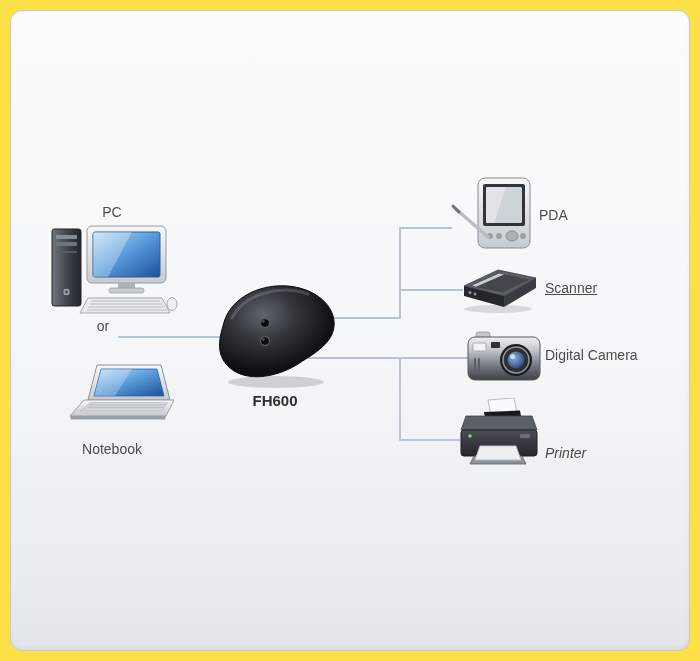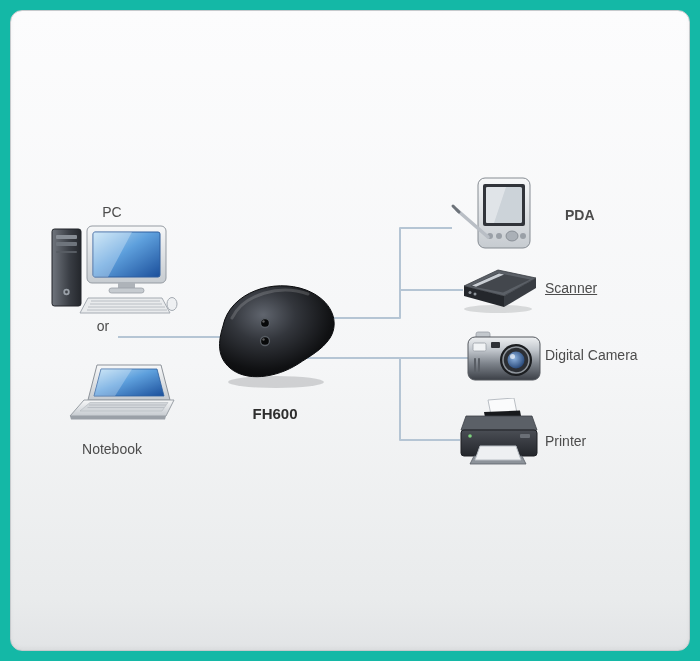--- a/index.html
+++ b/index.html
@@ -5,21 +5,21 @@
   html, body {
     margin: 0;
     padding: 0;
     background: #ffffff;
     font-family: "Liberation Sans", sans-serif;
   }
   .canvas {
     position: relative;
     width: 700px;
     height: 661px;
-    background: #14b8a6;
+    background: #fde047;
     overflow: hidden;
   }
   .panel {
     position: absolute;
     left: 10px;
     top: 10px;
     width: 678px;
     height: 639px;
     border: 1px solid #c6cacd;
     border-radius: 12px;
@@ -149,37 +149,37 @@
       <ellipse cx="66" cy="106" rx="48" ry="6" fill="rgba(40,44,50,0.18)"></ellipse>
       <path d="M13 50 C20 16 64 2 96 14 C122 24 130 46 120 62 C112 74 100 80 88 88 C66 102 36 106 20 92 C7 81 8 66 13 50 Z" fill="url(#blobGrad)" stroke="#0b0c0e"></path>
       <path d="M22 42 C34 18 70 8 98 18" stroke="rgba(255,255,255,0.16)" stroke-width="3" fill="none" stroke-linecap="round"></path>
       <circle cx="55" cy="47" r="4.5" fill="#08090a" stroke="#585d64" stroke-width="1.3"></circle>
       <circle cx="53.5" cy="45.5" r="1.2" fill="rgba(255,255,255,0.35)"></circle>
       <circle cx="55" cy="65" r="4.5" fill="#08090a" stroke="#585d64" stroke-width="1.3"></circle>
       <circle cx="53.5" cy="63.5" r="1.2" fill="rgba(255,255,255,0.35)"></circle>
     </svg>
   </div>
 
-  <div class="device-label" style="left:210px; top:405px; width:130px;">FH600</div>
+  <div class="device-label" style="left:210px; top:392px; width:130px;">FH600</div>
 
   <div class="node" style="left:450px; top:176px; width:86px; height:74px;">
     <svg width="86" height="74" viewBox="0 0 86 74">
       <rect x="28" y="2" width="52" height="70" rx="7" fill="url(#silverGrad)" stroke="#868c93"></rect>
       <rect x="33" y="8" width="42" height="42" rx="2" fill="#31343a"></rect>
       <rect x="36" y="11" width="36" height="36" rx="1.5" fill="#ccd3d9"></rect>
       <path d="M36 11 L56 11 L44 47 L36 47 Z" fill="rgba(255,255,255,0.4)"></path>
       <circle cx="40" cy="60" r="3" fill="#9aa0a7"></circle>
       <circle cx="49" cy="60" r="3" fill="#9aa0a7"></circle>
       <ellipse cx="62" cy="60" rx="6" ry="5" fill="#aab0b7" stroke="#7e848b" stroke-width="0.8"></ellipse>
       <circle cx="73" cy="60" r="3" fill="#9aa0a7"></circle>
       <path d="M7 34 L38 61" stroke="#b9bec5" stroke-width="3.5" stroke-linecap="round"></path>
       <path d="M3 30 L9 36" stroke="#6d737a" stroke-width="3" stroke-linecap="round"></path>
     </svg>
   </div>
-  <div class="label" style="left:565px; top:207px;font-weight:bold;">PDA</div>
+  <div class="label" style="left:539px; top:207px;">PDA</div>
 
   <div class="node" style="left:460px; top:260px; width:80px; height:54px;">
     <svg width="80" height="54" viewBox="0 0 80 54">
       <ellipse cx="38" cy="49" rx="34" ry="4" fill="rgba(40,44,50,0.15)"></ellipse>
       <path d="M4 26 L38 10 L76 18 L44 36 Z" fill="#5b6067" stroke="#3a3e44" stroke-width="0.8"></path>
       <path d="M10 26 L38 13 L70 19.5 L43 32.5 Z" fill="#43474d"></path>
       <path d="M12 25.5 L39 13.5 L44 14.5 L16 26.8 Z" fill="#c9ced4"></path>
       <path d="M4 26 L44 36 L44 47 L4 36 Z" fill="#24272c"></path>
       <path d="M44 36 L76 18 L76 28 L44 47 Z" fill="#383c42"></path>
       <circle cx="10" cy="32.5" r="1.5" fill="#8f959c"></circle>
@@ -209,15 +209,15 @@
       <path d="M30 2 L56 0 L59 15 L33 17 Z" fill="#fafbfc" stroke="#b9bec4"></path>
       <path d="M26 14 L62 12.5 L63 18 L27 19.5 Z" fill="#17191c"></path>
       <path d="M8 18 L74 18 L79 32 L3 32 Z" fill="#5b6067" stroke="#3c4046" stroke-width="0.8"></path>
       <rect x="3" y="32" width="76" height="26" rx="3" fill="url(#darkGrad)" stroke="#1e2125"></rect>
       <circle cx="12" cy="38" r="1.8" fill="#7fd37f"></circle>
       <rect x="62" y="36" width="10" height="4" rx="1" fill="#6a6f76"></rect>
       <path d="M16 58 L64 58 L68 66 L12 66 Z" fill="#8d939a" stroke="#5b6067" stroke-width="0.8"></path>
       <path d="M22 48 L58 48 L63 62 L17 62 Z" fill="#eef0f2" stroke="#b9bec4"></path>
     </svg>
   </div>
-  <div class="label" style="left:545px; top:433px;">Printer</div>
+  <div class="label" style="left:545px; top:445px;font-style:italic;">Printer</div>
 
 </div>
 
 </body></html>

